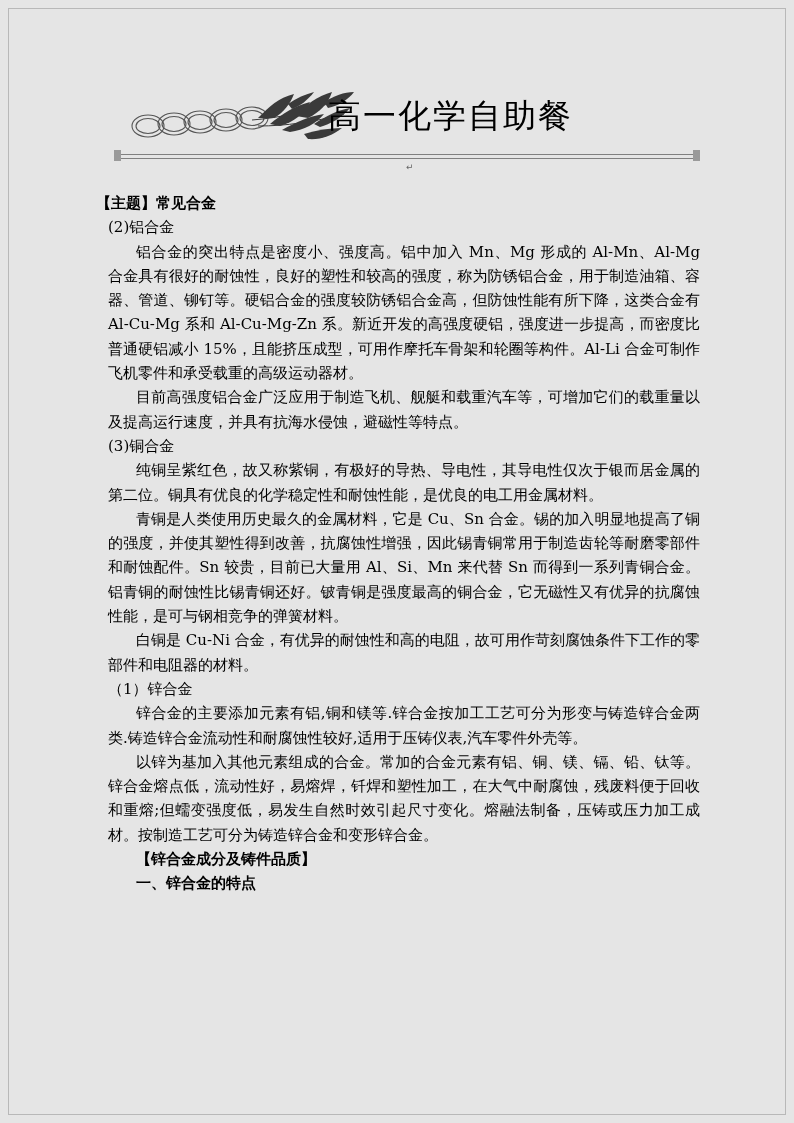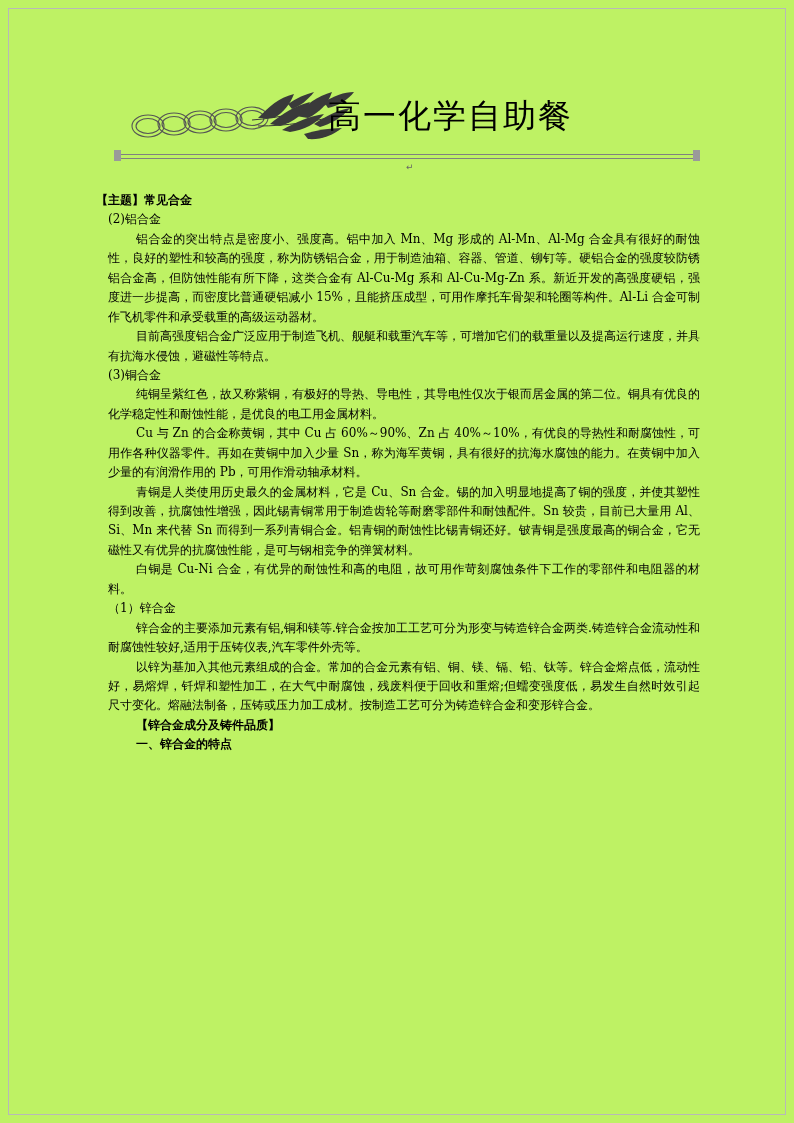--- a/index.html
+++ b/index.html
@@ -7,21 +7,21 @@
     padding: 0;
     background: #ffffff;
   }
   body {
     font-family: "DejaVu Sans", "Liberation Sans", sans-serif;
   }
   .page {
     position: relative;
     width: 794px;
     height: 1123px;
-    background: #bef264;
+    background: #e5e5e5;
     overflow: hidden;
     box-sizing: border-box;
   }
   
   .page-border {
     position: absolute;
     left: 8px;
     top: 8px;
     right: 8px;
     bottom: 8px;
@@ -78,21 +78,21 @@
     position: absolute;
     left: 310px;
     top: 74px;
     font-size: 9px;
     color: #666;
   }
 
   
   .doc {
     font-family: "DejaVu Serif", "Liberation Serif", serif;
-    font-size: 12px;
+    font-size: 15px;
     line-height: 1.62;
     color: #000000;
     text-align: justify;
     margin-top: 33px;
   }
   .doc p {
     margin: 0;
   }
   .h-main {
     font-weight: bold;
@@ -161,21 +161,20 @@
     <div class="doc">
 
       <p class="h-main sans">【主题】常见合金</p>
 
       <p class="sub-head">(2)铝合金</p>
       <p class="indent2">铝合金的突出特点是密度小、强度高。铝中加入 Mn、Mg 形成的 Al-Mn、Al-Mg 合金具有很好的耐蚀性，良好的塑性和较高的强度，称为防锈铝合金，用于制造油箱、容器、管道、铆钉等。硬铝合金的强度较防锈铝合金高，但防蚀性能有所下降，这类合金有 Al-Cu-Mg 系和 Al-Cu-Mg-Zn 系。新近开发的高强度硬铝，强度进一步提高，而密度比普通硬铝减小 15%，且能挤压成型，可用作摩托车骨架和轮圈等构件。Al-Li 合金可制作飞机零件和承受载重的高级运动器材。</p>
       <p class="indent2">目前高强度铝合金广泛应用于制造飞机、舰艇和载重汽车等，可增加它们的载重量以及提高运行速度，并具有抗海水侵蚀，避磁性等特点。</p>
 
       <p class="sub-head">(3)铜合金</p>
       <p class="indent2">纯铜呈紫红色，故又称紫铜，有极好的导热、导电性，其导电性仅次于银而居金属的第二位。铜具有优良的化学稳定性和耐蚀性能，是优良的电工用金属材料。</p>
-      <p class="indent2">Cu 与 Zn 的合金称黄铜，其中 Cu 占 60%～90%、Zn 占 40%～10%，有优良的导热性和耐腐蚀性，可用作各种仪器零件。再如在黄铜中加入少量 Sn，称为海军黄铜，具有很好的抗海水腐蚀的能力。在黄铜中加入少量的有润滑作用的 Pb，可用作滑动轴承材料。</p>
       <p class="indent2">青铜是人类使用历史最久的金属材料，它是 Cu、Sn 合金。锡的加入明显地提高了铜的强度，并使其塑性得到改善，抗腐蚀性增强，因此锡青铜常用于制造齿轮等耐磨零部件和耐蚀配件。Sn 较贵，目前已大量用 Al、Si、Mn 来代替 Sn 而得到一系列青铜合金。铝青铜的耐蚀性比锡青铜还好。铍青铜是强度最高的铜合金，它无磁性又有优异的抗腐蚀性能，是可与钢相竞争的弹簧材料。</p>
       <p class="indent2">白铜是 Cu-Ni 合金，有优异的耐蚀性和高的电阻，故可用作苛刻腐蚀条件下工作的零部件和电阻器的材料。</p>
 
       <p class="sub-head">（1）锌合金</p>
       <p class="indent2">锌合金的主要添加元素有铝,铜和镁等.锌合金按加工工艺可分为形变与铸造锌合金两类.铸造锌合金流动性和耐腐蚀性较好,适用于压铸仪表,汽车零件外壳等。</p>
       <p class="indent2">以锌为基加入其他元素组成的合金。常加的合金元素有铝、铜、镁、镉、铅、钛等。锌合金熔点低，流动性好，易熔焊，钎焊和塑性加工，在大气中耐腐蚀，残废料便于回收和重熔;但蠕变强度低，易发生自然时效引起尺寸变化。熔融法制备，压铸或压力加工成材。按制造工艺可分为铸造锌合金和变形锌合金。</p>
 
       <p class="sub-head2 sans">【锌合金成分及铸件品质】</p>
       <p class="sub-head2 sans">一、锌合金的特点</p>
 

